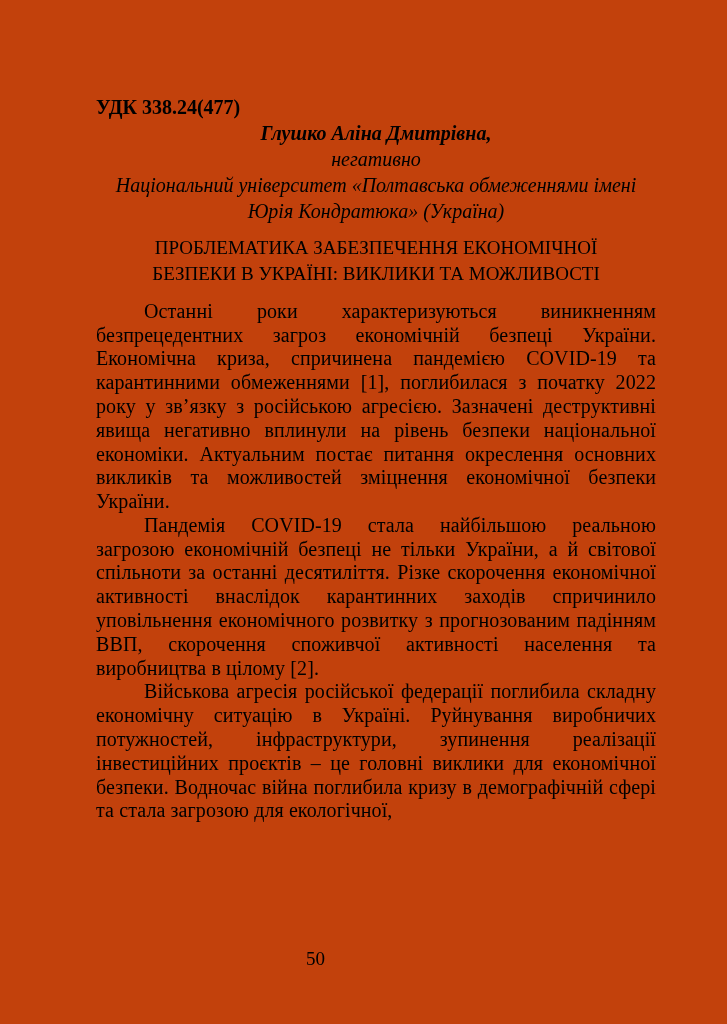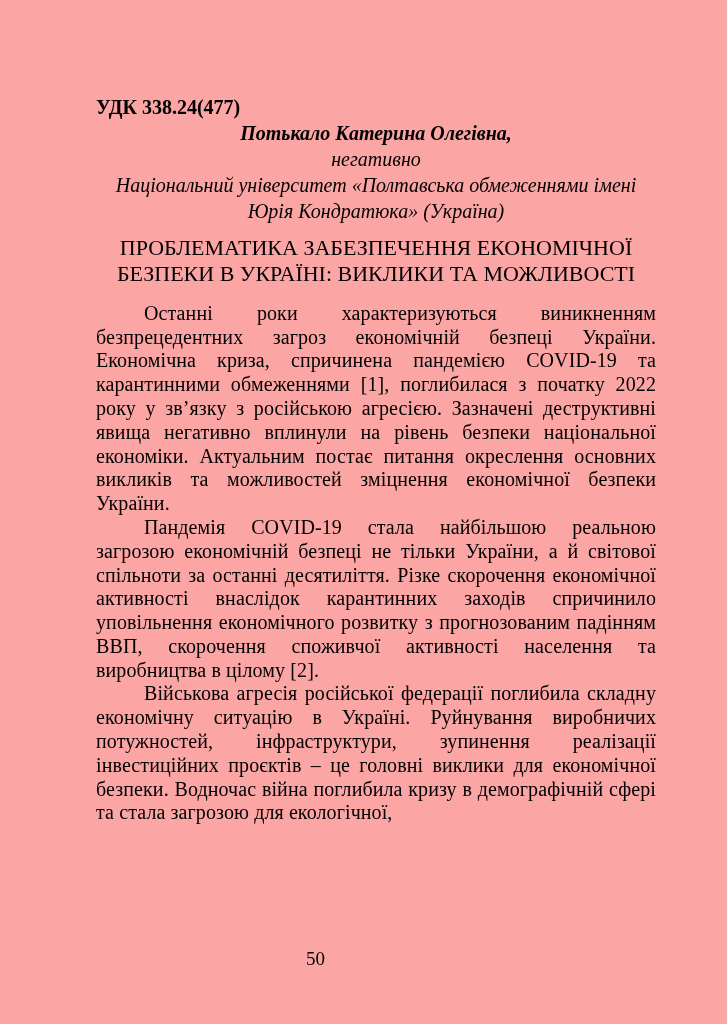--- a/index.html
+++ b/index.html
@@ -5,21 +5,21 @@
   html, body {
     margin: 0;
     padding: 0;
     background: #ffffff;
   }
   .page {
     position: relative;
     width: 727px;
     height: 1024px;
     margin: 0 auto;
-    background: #fca5a5;
+    background: #c2410c;
     color: #000000;
     font-family: "Liberation Serif", "DejaVu Serif", serif;
     box-sizing: border-box;
     padding: 94px 71px 0 96px;
     overflow: hidden;
   }
   .udc {
     font-size: 20px;
     line-height: 26px;
     font-weight: bold;
@@ -32,21 +32,21 @@
   }
   .name {
     font-weight: bold;
     font-style: italic;
   }
   .role, .affil {
     font-style: italic;
   }
   .title {
     margin-top: 11px;
-    font-size: 22px;
+    font-size: 19px;
     line-height: 26px;
     font-weight: normal;
     text-align: center;
   }
   .title .tline { display: block; }
   .body-text {
   }
   .body-text p {
     margin: 0;
     font-size: 20px;
@@ -65,23 +65,23 @@
     line-height: 22px;
   }
 </style>
 </head>
 <body>
 
 <div class="page">
 
   <div class="udc">УДК 338.24(477)</div>
 
+  <div class="hline name">Глушко Аліна Дмитрівна,</div>
 
 
-  <div class="hline name">Потькало Катерина Олегівна,</div>
 
 
   <div class="hline role">негативно</div>
 
   <div class="hline affil">Національний університет «Полтавська обмеженнями імені</div>
 
   <div class="hline affil">Юрія Кондратюка» (Україна)</div>
 
   <h1 class="title">
     <span class="tline">ПРОБЛЕМАТИКА ЗАБЕЗПЕЧЕННЯ ЕКОНОМІЧНОЇ</span>

